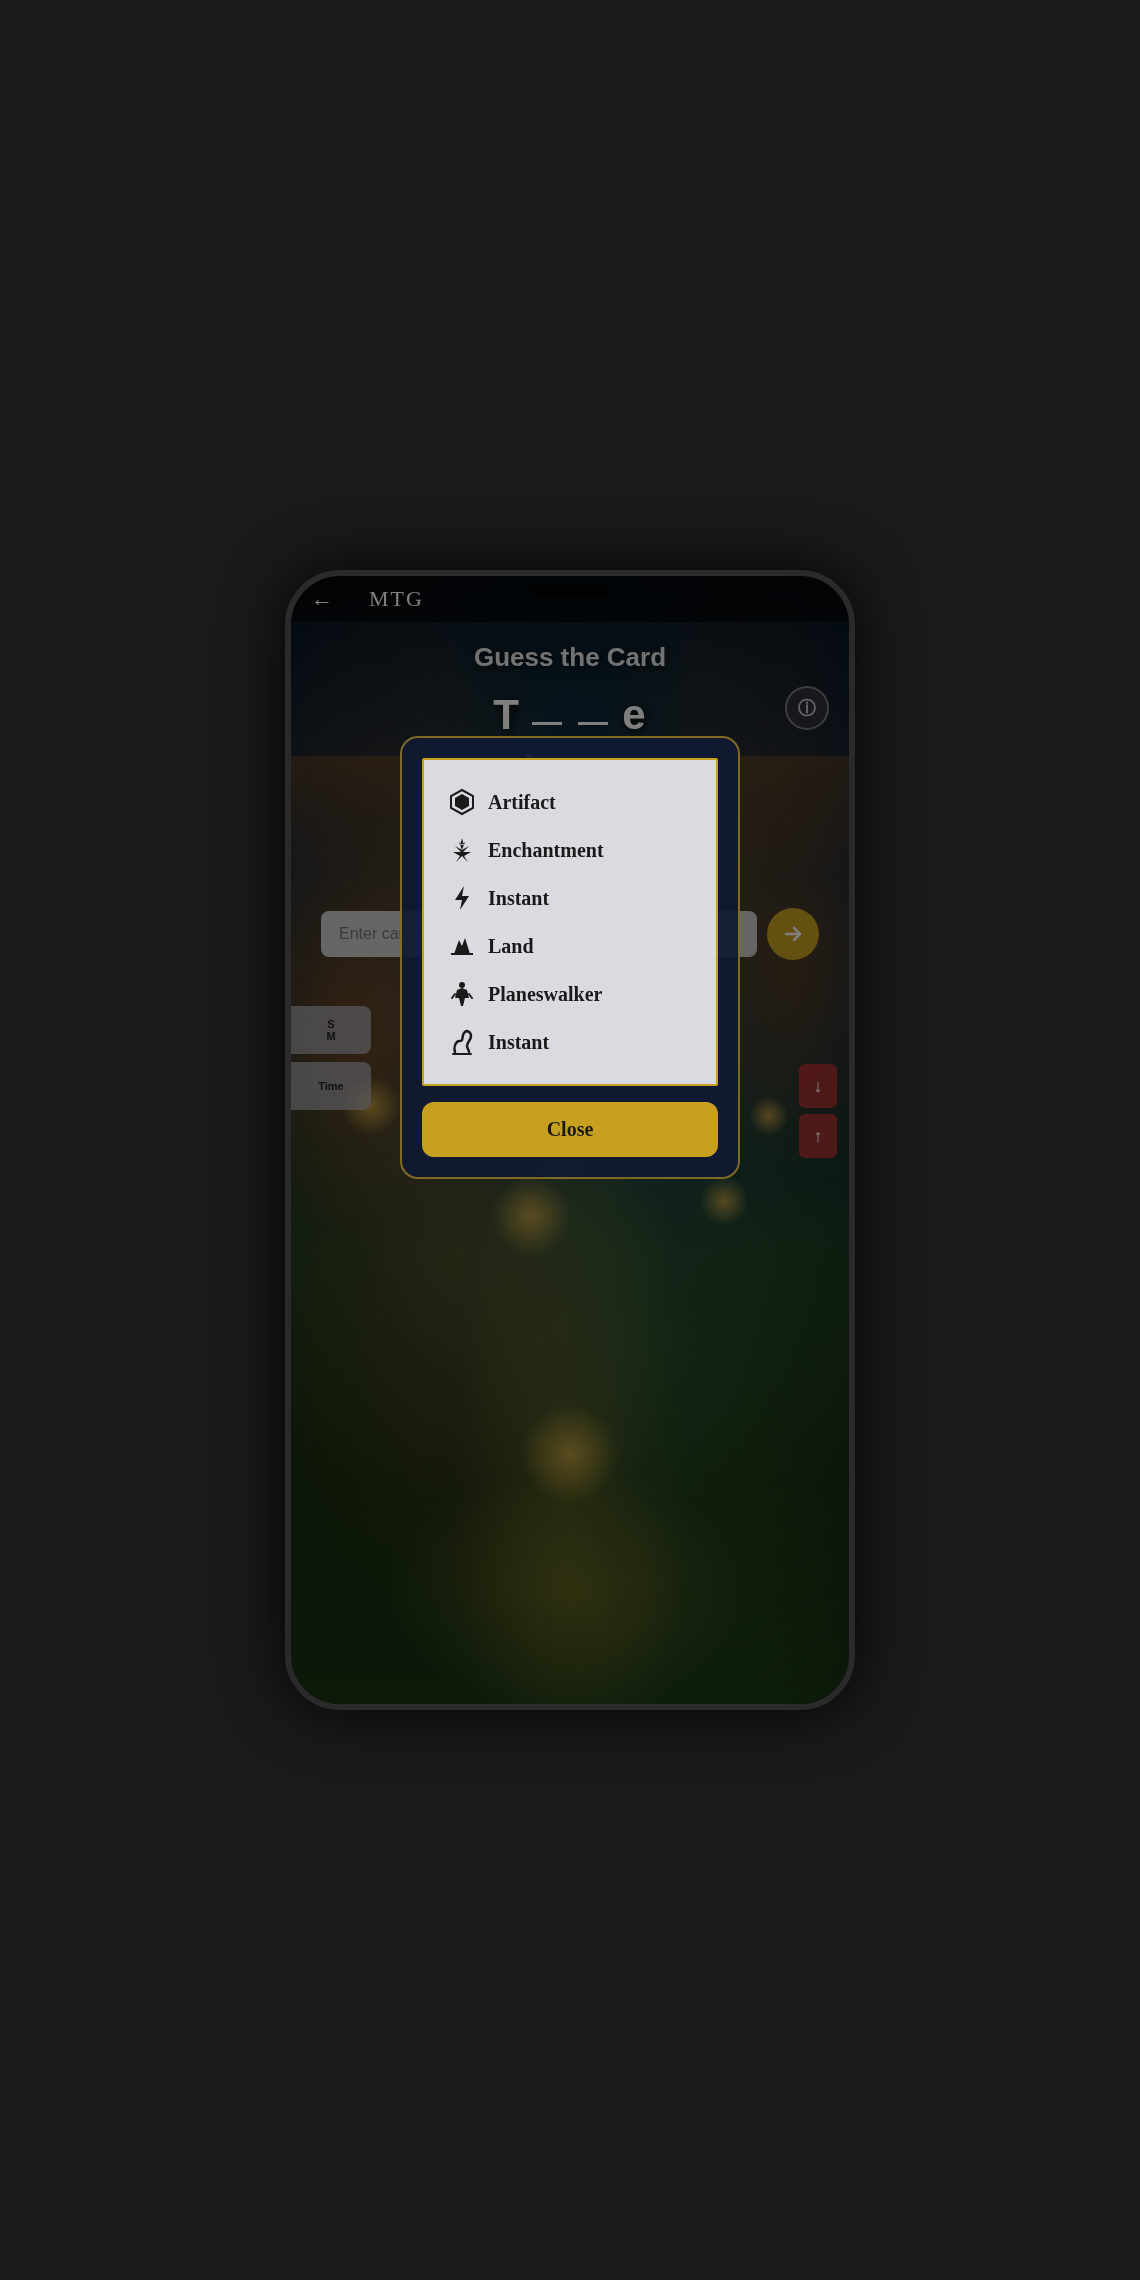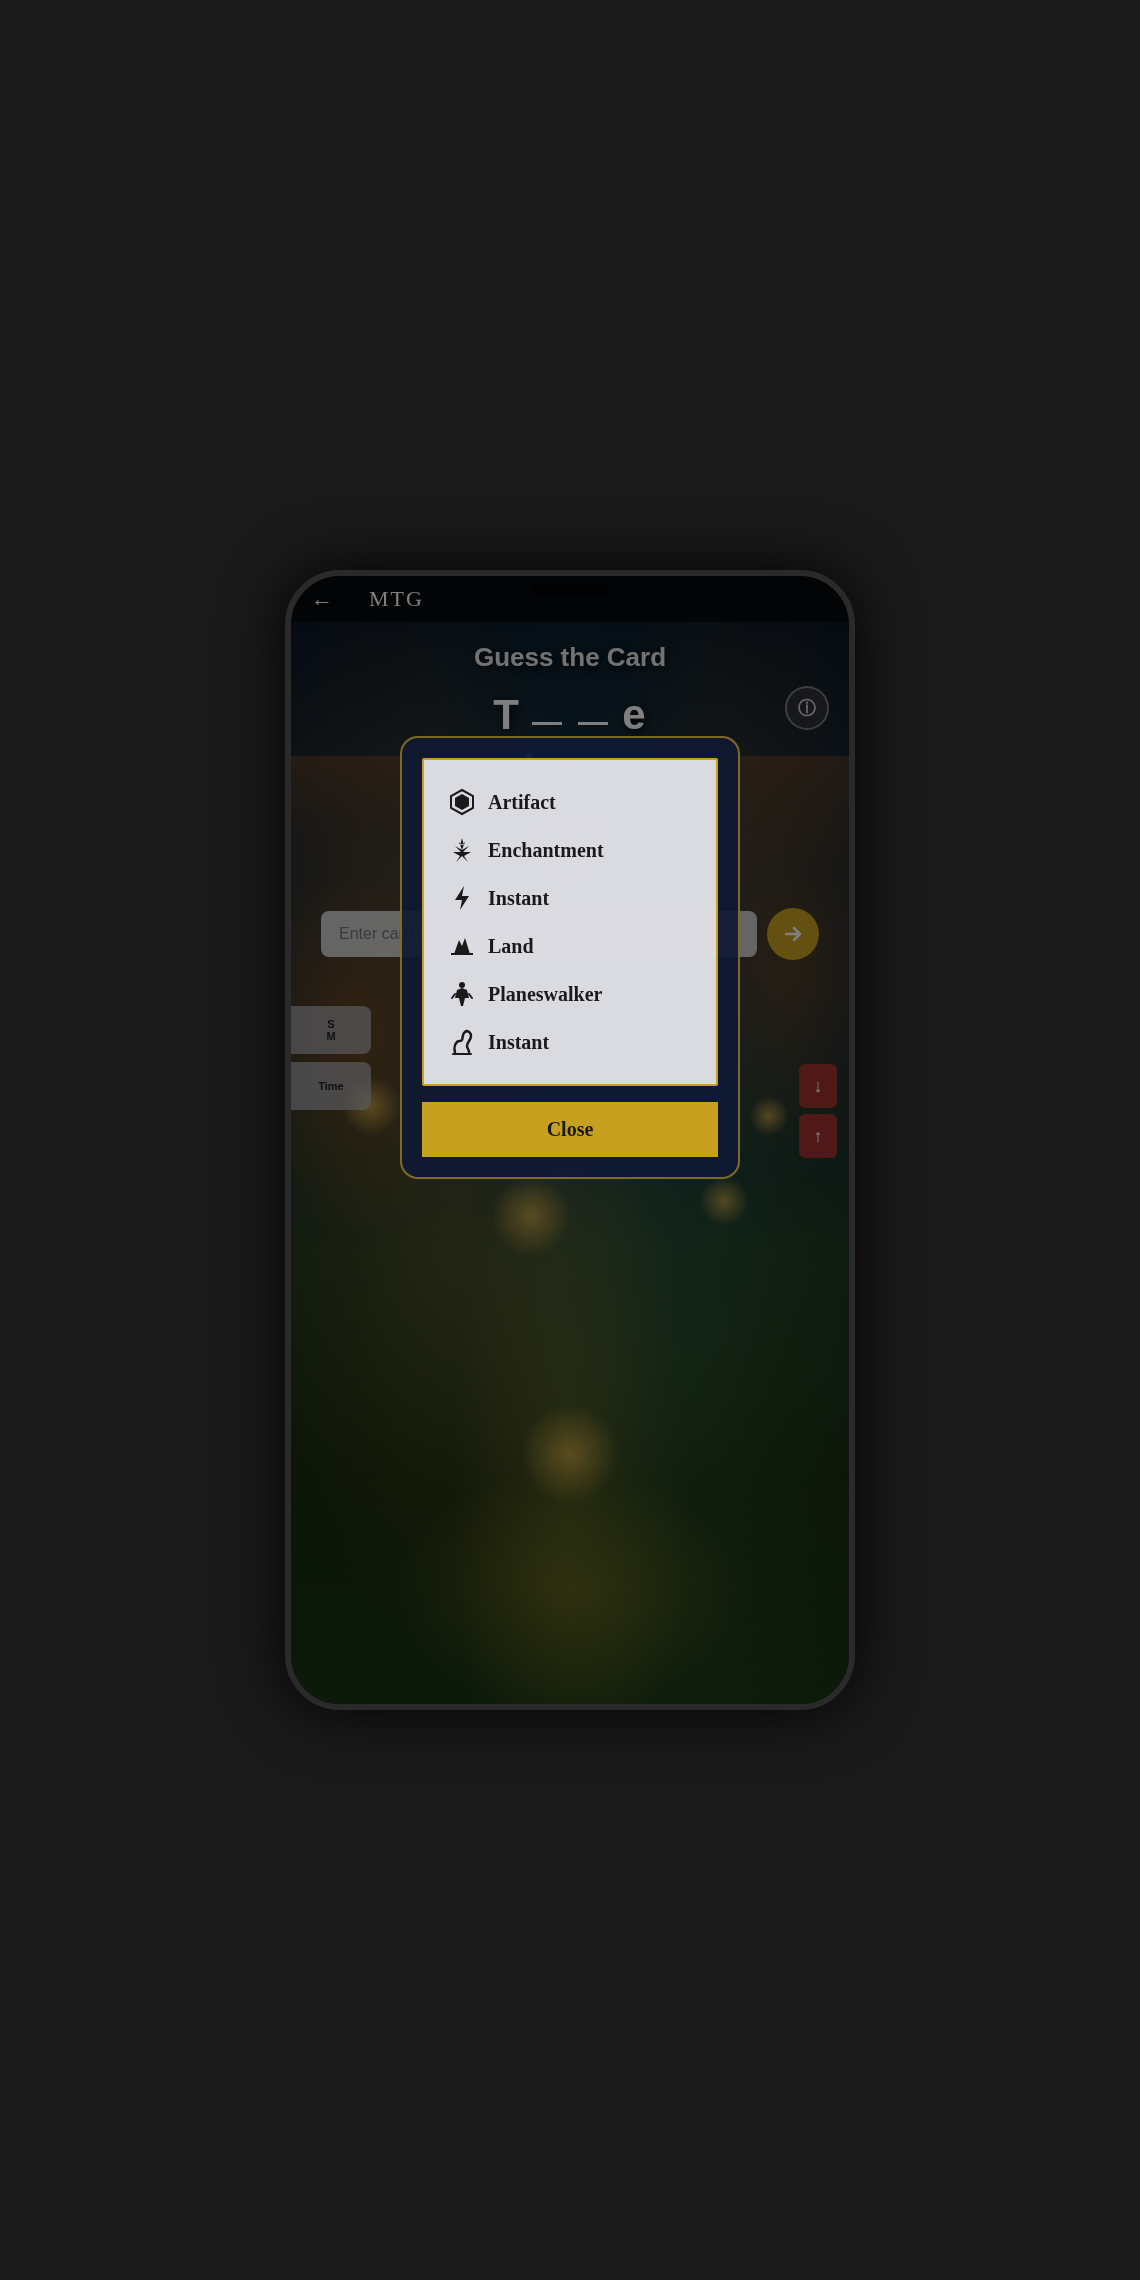--- a/index.html
+++ b/index.html
@@ -268,21 +268,21 @@
       color: #1a1a1a;
       font-family: 'Georgia', serif;
     }
 
     .close-btn {
       margin-top: 16px;
       width: 100%;
       padding: 16px;
       background: #c8a020;
       border: none;
-      border-radius: 0;
+      border-radius: 12px;
       color: #1a1a1a;
       font-size: 20px;
       font-weight: 700;
       cursor: pointer;
       font-family: 'Georgia', serif;
     }
 
     
     .info-btn {
       position: absolute;

